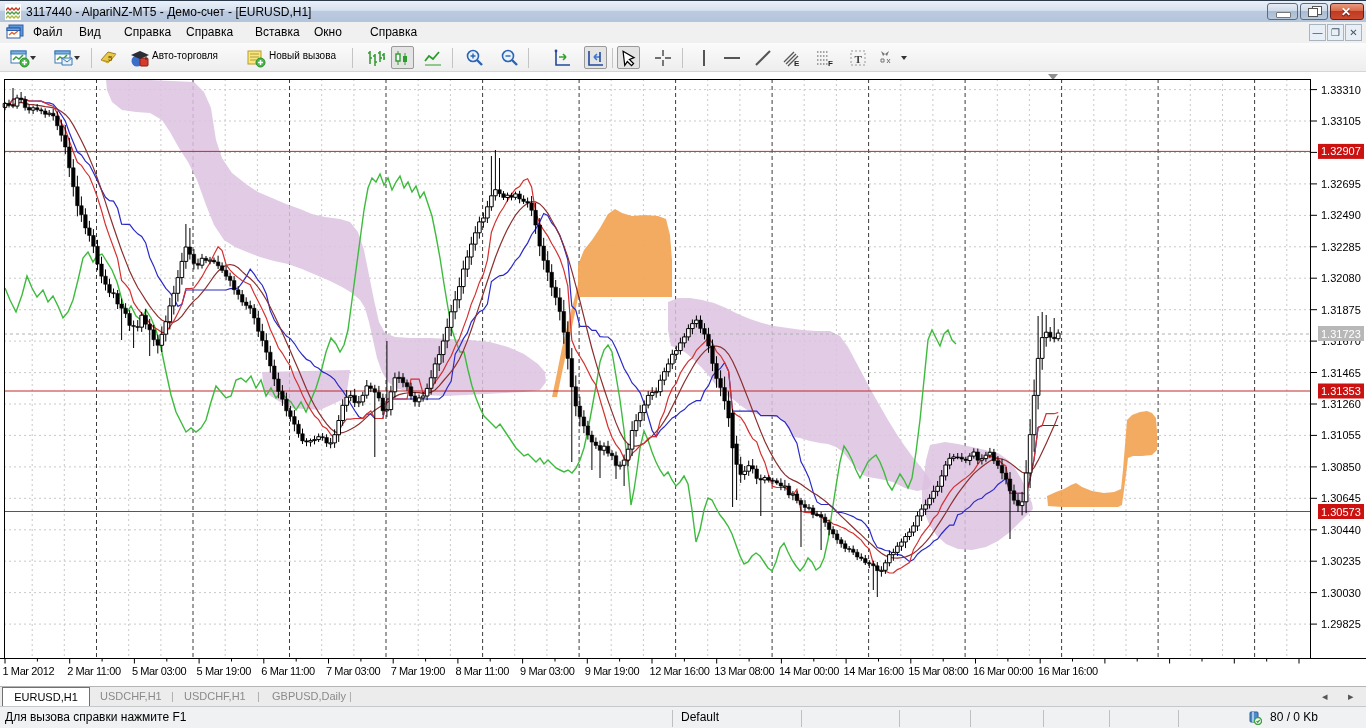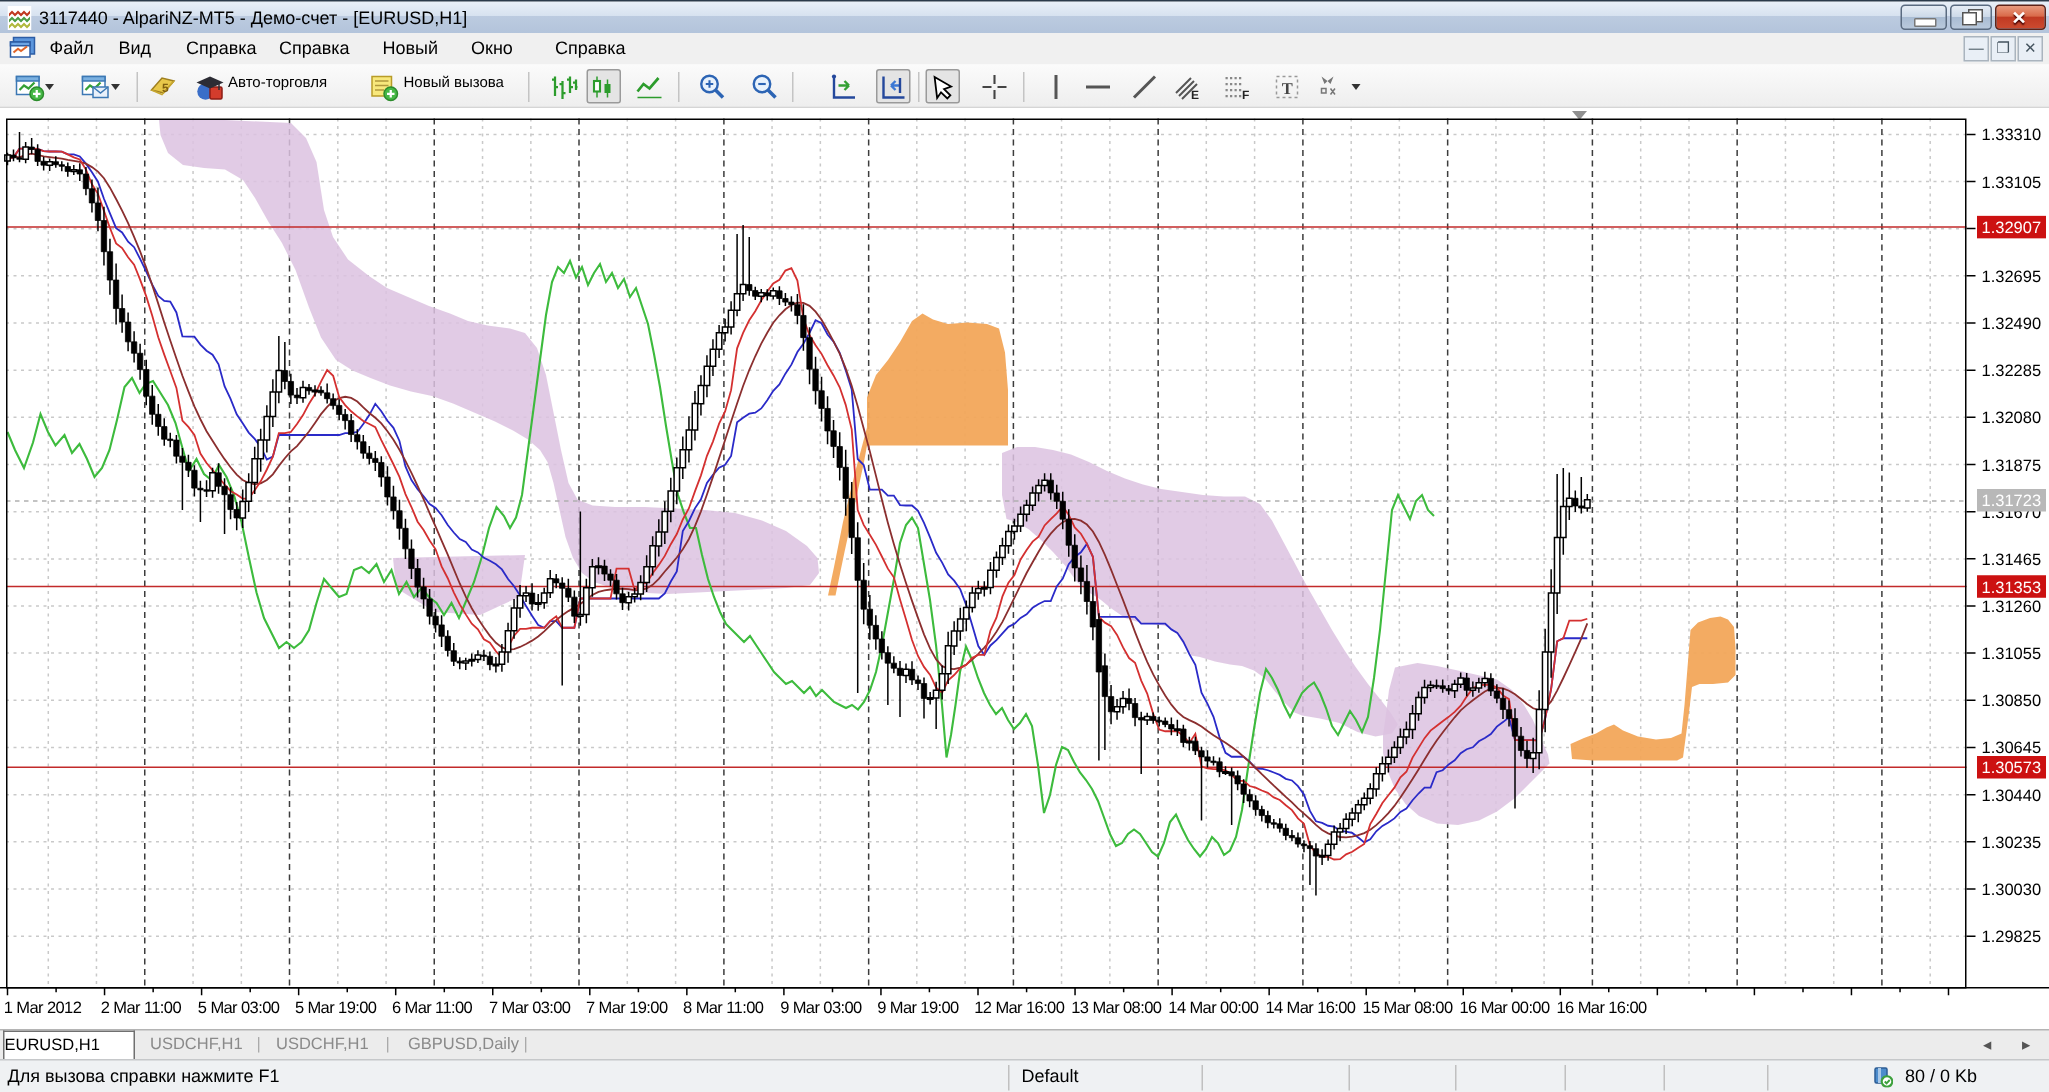--- a/index.html
+++ b/index.html
@@ -17,21 +17,21 @@
 .menubar .mic{position:absolute;left:6px;top:2px}
 .mdibtn{position:absolute;top:2px;width:17px;height:17px;background:#e9eff6;border:1px solid #aab4be;color:#45545f;font-size:10px;text-align:center;line-height:15px}
 .toolbar{position:absolute;left:0;top:43px;width:1366px;height:29px;background:linear-gradient(#fbfbfb,#eeeeee);border-bottom:1px solid #d5d5d5}
 .tbtn{position:absolute;top:3px;width:23px;height:23px;padding:1px;border:1px solid transparent}
 .tbtn.pressed{background:#e4e4e4;border:1px solid #9a9a9a;border-radius:2px}
 .tbtn svg{margin:0px}
 .dd{position:absolute;top:13px;width:0;height:0;border-left:3.5px solid transparent;border-right:3.5px solid transparent;border-top:4px solid #333}
 .tsep{position:absolute;top:5px;width:1px;height:20px;background:#c4c4c4}
 .tlab{position:absolute;top:7px;font-size:10px;color:#000}
 .tabbar{position:absolute;left:0;top:686px;width:1366px;height:20px;background:#ececec;border-top:1px solid #b4b4b4;font-size:11px}
-.tab-act{position:absolute;left:2px;top:0px;width:88px;height:19px;background:#fff;border:1px solid #707070;border-bottom:none;line-height:18px;color:#000}
+.tab-act{position:absolute;left:2px;top:0px;width:88px;height:19px;background:#fff;border:1px solid #707070;border-bottom:none;text-align:center;line-height:18px;color:#000}
 .tab{position:absolute;top:3px;color:#8a8a8a}
 .tabsep{position:absolute;top:3px;color:#aaa}
 .statusbar{position:absolute;left:0;top:706px;width:1366px;height:22px;background:#eff1f3;border-top:1px solid #c6c8ca;font-size:12px;color:#000}
 .ssep{position:absolute;top:3px;width:1px;height:17px;background:#c0c0c0}
 </style></head><body>
 <div class="titlebar">
     <span class="title-ic"><svg width="16" height="16" viewBox="0 0 16 16">
         <rect width="16" height="16" fill="#fff"></rect>
         <path d="M1 5l2-2 2 2 2-2 2 2 2-2 2 2 2-2v2l-2 2-2-2-2 2-2-2-2 2-2-2-2 2z" fill="#c03820"></path>
         <path d="M1 9l2-2 2 2 2-2 2 2 2-2 2 2 2-2v2l-2 2-2-2-2 2-2-2-2 2-2-2-2 2z" fill="#4c9c44"></path>
@@ -46,21 +46,21 @@
     <span class="mic"><svg width="18" height="16" viewBox="0 0 18 16">
         <rect x="3" y="1" width="14" height="11" fill="#5c96dc" stroke="#2c5ca4"></rect>
         <rect x="1" y="4" width="13" height="10" fill="#fff" stroke="#2c5ca4"></rect>
         <rect x="1" y="4" width="13" height="2.5" fill="#6ca4e4" stroke="#2c5ca4"></rect>
         <polyline points="3,11 6,8.5 8,10 12,7" stroke="#e06428" stroke-width="1.4" fill="none"></polyline>
       </svg></span>
     <span style="position:absolute;left:33px;top:3px">Файл</span>
     <span style="position:absolute;left:79px;top:3px">Вид</span>
     <span style="position:absolute;left:124px;top:3px">Справка</span>
     <span style="position:absolute;left:186px;top:3px">Справка</span>
-    <span style="position:absolute;left:255px;top:3px">Новый</span>
+    <span style="position:absolute;left:255px;top:3px">Вставка</span>
     <span style="position:absolute;left:314px;top:3px">Окно</span>
     <span style="position:absolute;left:370px;top:3px">Справка</span>
 <div class="mdibtn" style="left:1309px">—</div>
     <div class="mdibtn" style="left:1327px">❐</div>
     <div class="mdibtn" style="left:1345px">✕</div>
   </div>
 <div class="toolbar">
     <div class="tbtn" style="left:8px"><svg width="20" height="20" viewBox="0 0 20 20">
         <rect x="1" y="3" width="15" height="12" fill="#fff" stroke="#3c78b4"></rect>
         <rect x="1" y="3" width="15" height="3" fill="#7ab0e0" stroke="#3c78b4"></rect>

